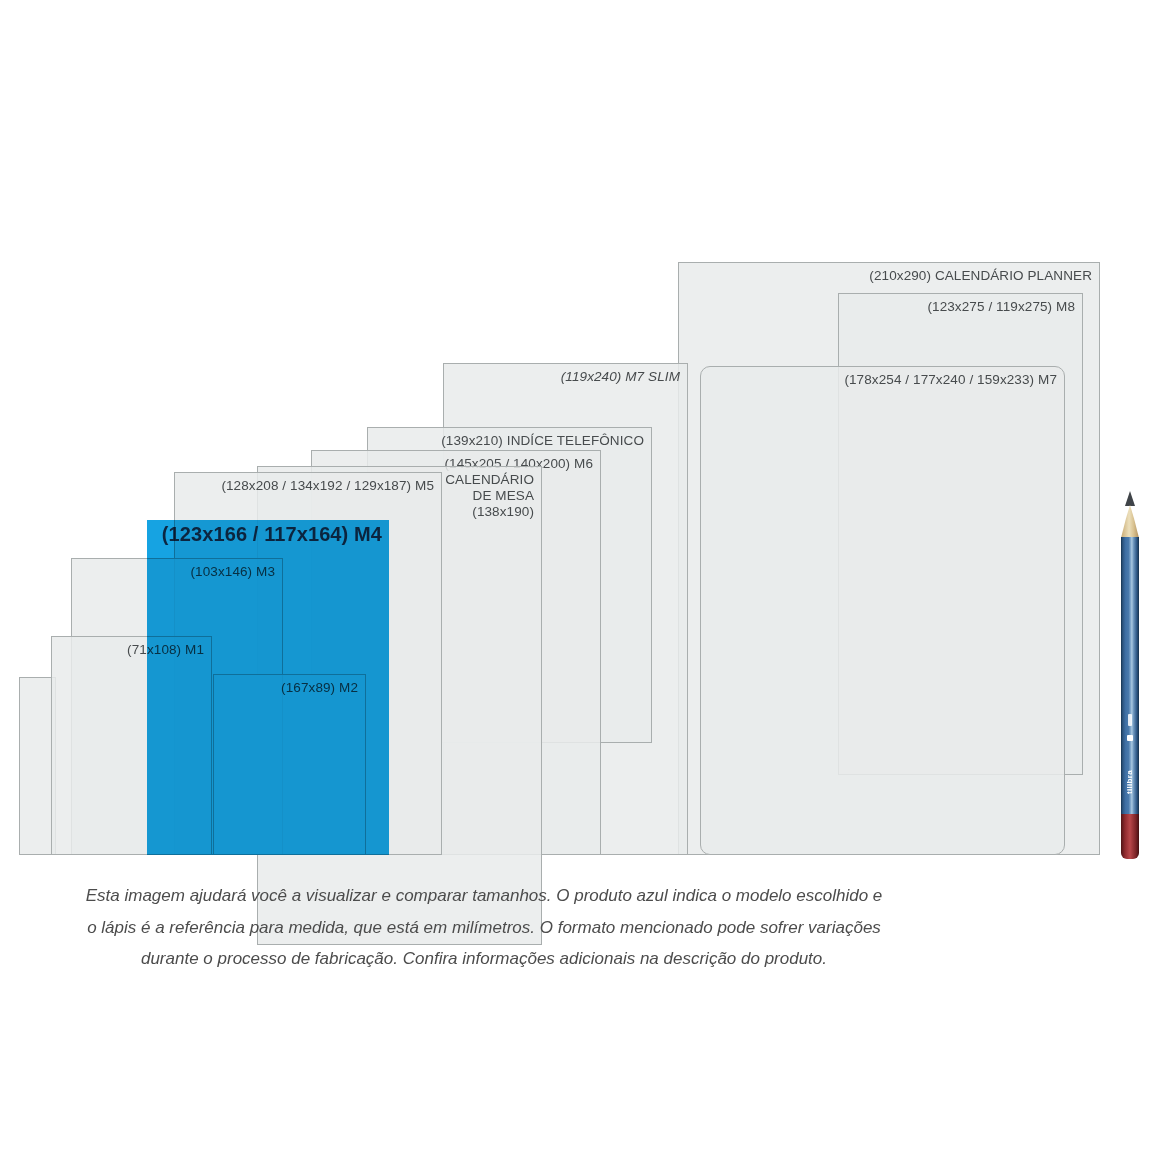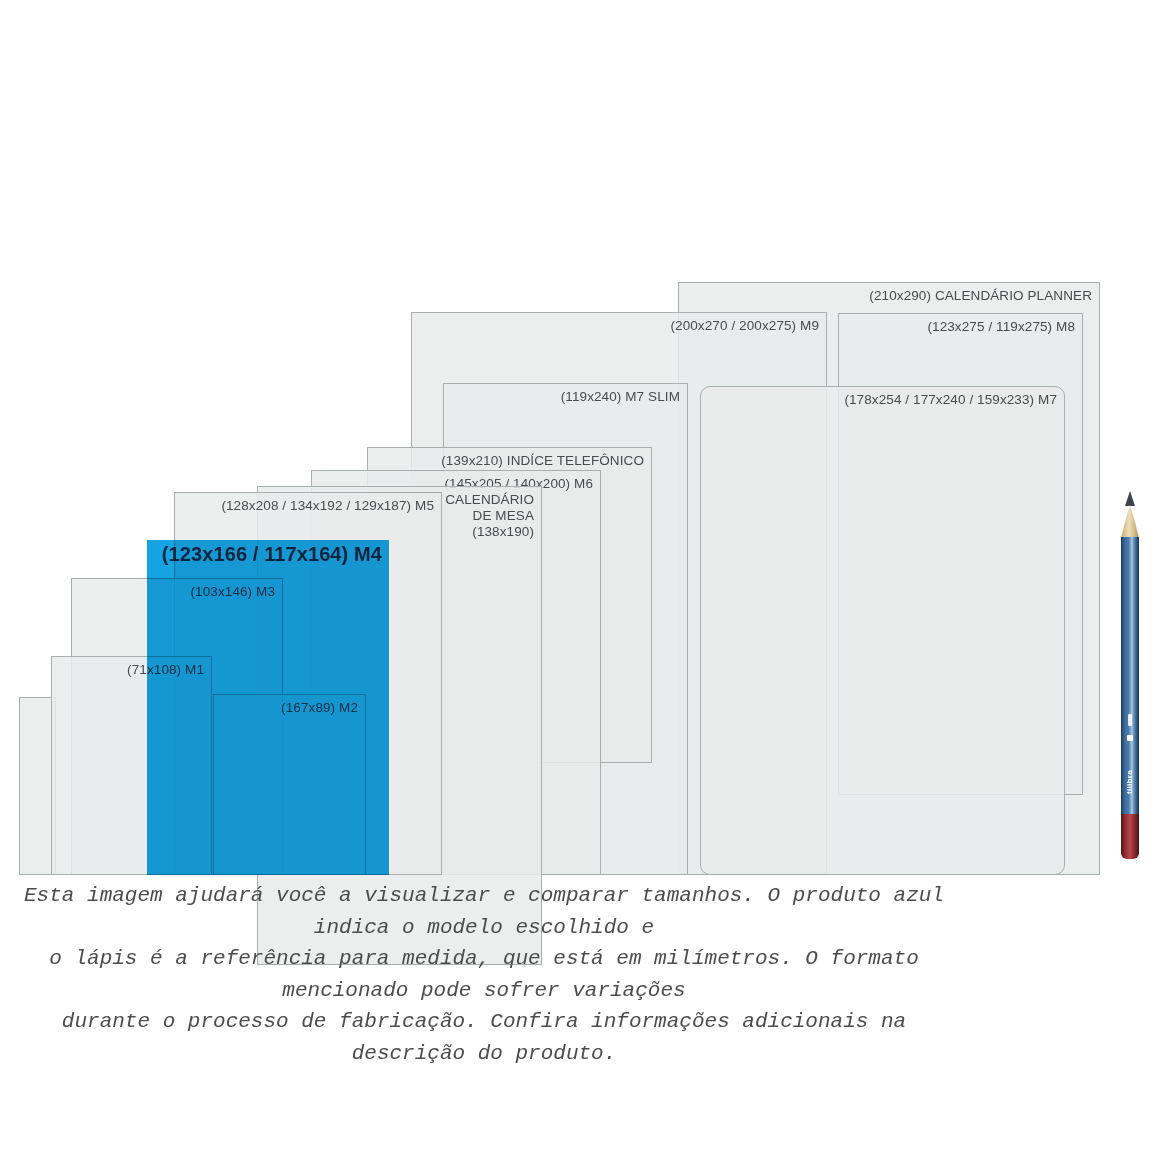--- a/index.html
+++ b/index.html
@@ -2,21 +2,21 @@
 <html><head>
 <meta charset="utf-8">
 <style>
   html,body{margin:0;padding:0;background:#ffffff;}
   body{width:1160px;height:1160px;position:relative;overflow:hidden;
        font-family:"Liberation Sans",sans-serif;}
   .stage{position:absolute;left:0;top:0;width:1160px;height:1160px;}
 
   
   #rect-layer{position:absolute;left:0;top:0;width:1160px;height:1160px;}
-  .size-rect{position:absolute;box-sizing:border-box;margin-top:20px;}
+  .size-rect{position:absolute;box-sizing:border-box;}
   .rect-gray{background:rgba(233,235,235,0.85);border:1px solid #a9aeae;}
   .rect-blue{background:#16a3e2;mix-blend-mode:multiply;}
   .size-label{position:absolute;top:5px;right:7px;text-align:right;
       font-size:13.5px;line-height:16px;color:#474b4d;white-space:pre-line;
       letter-spacing:.1px;}
   .label-highlight{font-weight:bold;color:#0c2743;font-size:20px;top:6px;}
 
   
   .pencil{position:absolute;left:1121px;top:491px;width:18px;height:368px;}
   .pencil-lead{position:absolute;top:0;left:4px;width:0;height:0;
@@ -36,41 +36,38 @@
       background:rgba(255,255,255,.85);border-radius:1px;}
   .pencil-logo{position:absolute;left:6px;top:198px;width:6px;height:6px;
       background:#ffffff;border-radius:1px;}
   .pencil-brand{position:absolute;left:-11px;top:240px;width:40px;height:10px;
       transform:rotate(-90deg);text-align:center;
       font-size:8px;line-height:10px;color:#ffffff;font-weight:bold;
       letter-spacing:.3px;}
 
   
   .caption{position:absolute;left:0;top:880px;width:968px;text-align:center;
-      font-style:italic;font-size:21px;line-height:31.5px;color:#4c4c4c;font-family:Liberation Mono, monospace;}
+      font-style:italic;font-size:17px;line-height:31.5px;color:#4c4c4c;}
 </style>
 </head>
 <body>
 
 <div class="stage">
 
   <div id="rect-layer">
       <div class="size-rect rect-gray" style="left: 678px; top: 262px; width: 422px; height: 593px;">
         <div class="size-label">(210x290) CALENDÁRIO PLANNER</div>
       </div>
-      <div class="size-rect rect-gray" style="left: 411px; top: 292px; width: 416px; height: 563px;">
-        <div class="size-label">(200x270 / 200x275) M9</div>
-      </div>
       <div class="size-rect rect-gray" style="left: 838px; top: 293px; width: 245px; height: 482px;">
         <div class="size-label">(123x275 / 119x275) M8</div>
       </div>
       <div class="size-rect rect-gray" style="left: 700px; top: 366px; width: 365px; height: 489px; border-radius: 10px;">
         <div class="size-label">(178x254 / 177x240 / 159x233) M7</div>
       </div>
-      <div class="size-rect rect-gray" style="left: 443px; top: 363px; width: 245px; height: 492px;">
+      <div class="size-rect rect-gray" style="left: 443px; top: 363px; width: 245px; height: 492px; font-style: italic;">
         <div class="size-label">(119x240) M7 SLIM</div>
       </div>
       <div class="size-rect rect-gray" style="left: 367px; top: 427px; width: 285px; height: 316px;">
         <div class="size-label">(139x210) INDÍCE TELEFÔNICO</div>
       </div>
       <div class="size-rect rect-gray" style="left: 311px; top: 450px; width: 290px; height: 405px;">
         <div class="size-label">(145x205 / 140x200) M6</div>
       </div>
       <div class="size-rect rect-gray" style="left: 257px; top: 466px; width: 285px; height: 479px;">
         <div class="size-label">CALENDÁRIO

